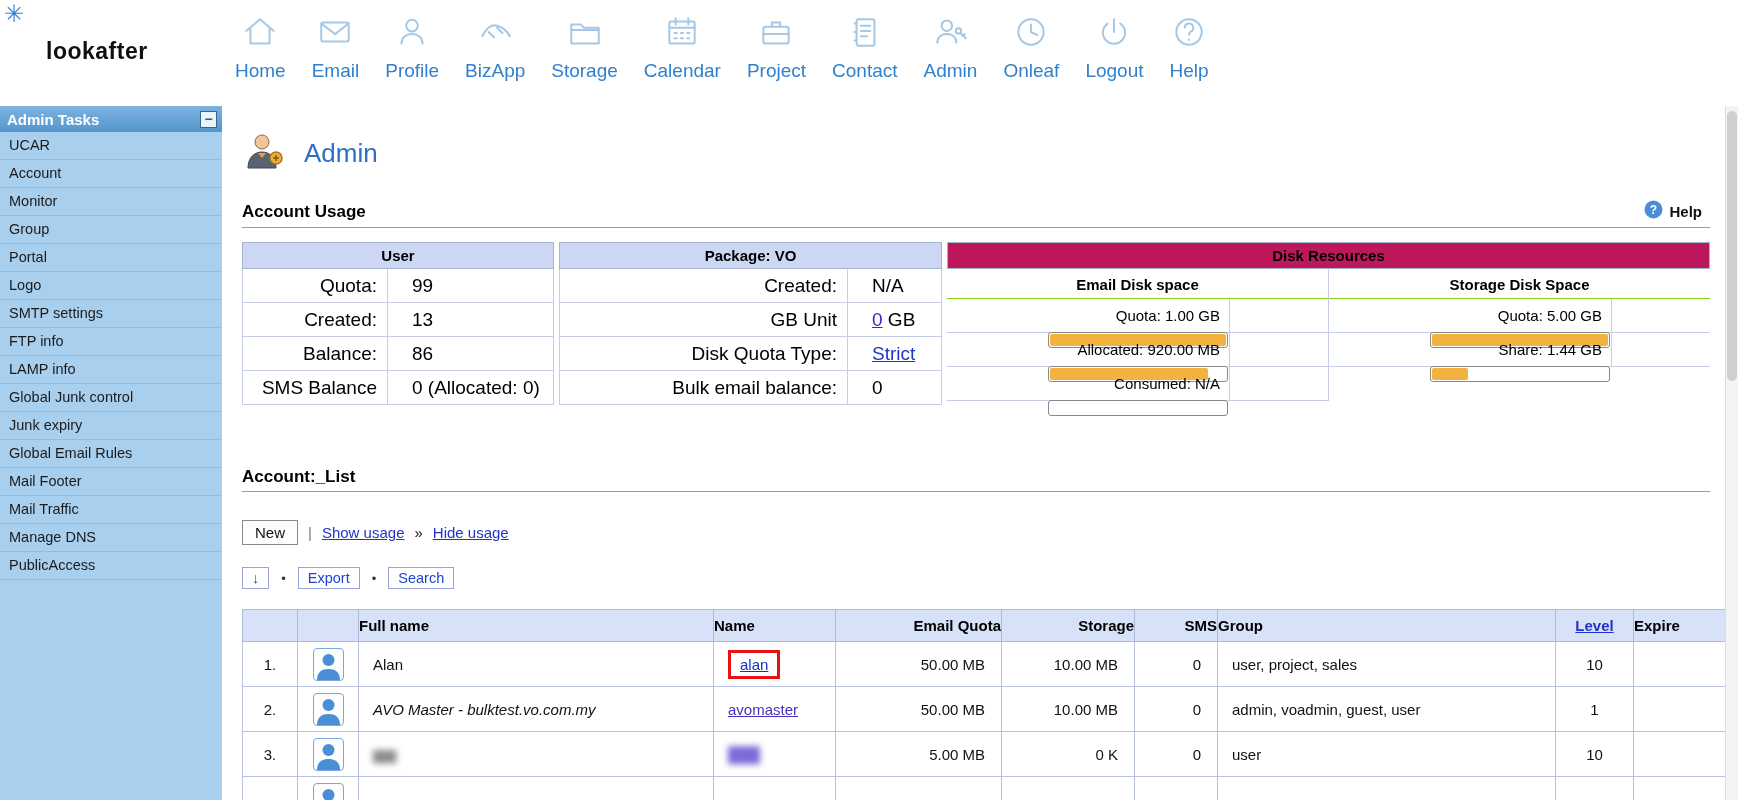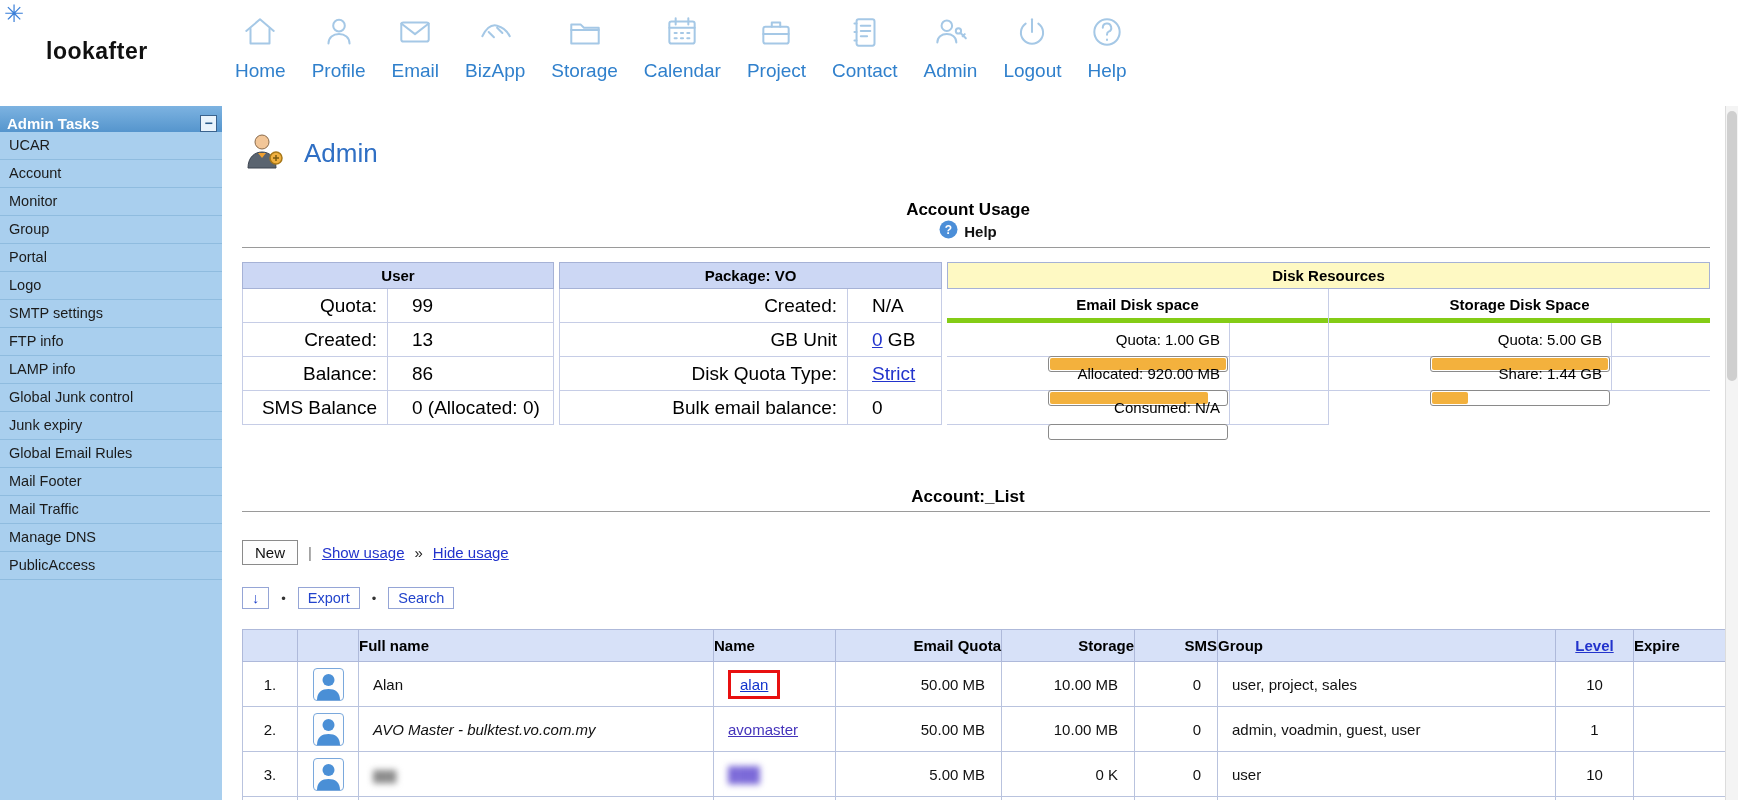--- a/index.html
+++ b/index.html
@@ -11,52 +11,52 @@
   .logo-area { width: 222px; position: relative; flex: 0 0 auto; }
   .star { position: absolute; left: 4px; top: 0px; font-size: 24px; color: #3a7fd8; }
   .logo { position: absolute; left: 46px; top: 38px; font-size: 23px; font-weight: 800; color: #101010; letter-spacing: .5px; }
   .nav { display: flex; padding-top: 13px; }
   .nav-item { display: flex; flex-direction: column; align-items: center; padding: 0 13px; cursor: pointer; }
   .nav-item svg { width: 38px; height: 38px; stroke: #a5c8e6; fill: none; stroke-width: 1.9; stroke-linecap: round; stroke-linejoin: round; }
   .nav-label { color: #3080cc; font-size: 19px; margin-top: 5px; }
 
   
   .sidebar { position: absolute; left: 0; top: 106px; width: 222px; height: 694px; background: #a9cfee; }
-  .sb-header { height: 26px; background: linear-gradient(#7db3e1, #5595cd); color: #fff; font-weight: bold; font-size: 15px; display: flex; align-items: flex-end; justify-content: space-between; padding: 0 5px 0 7px; }
+  .sb-header { height: 26px; background: linear-gradient(#7db3e1, #5595cd); color: #fff; font-weight: bold; font-size: 15px; display: flex; align-items: center; justify-content: space-between; padding: 0 5px 0 7px; }
   .collapse-box { width: 17px; height: 17px; background: #eaf4fc; border: 1px solid #3a638e; color: #2a5b8a; font-size: 14px; line-height: 15px; text-align: center; cursor: pointer; }
   .sb-item { height: 28px; line-height: 27px; padding-left: 9px; font-size: 14.5px; color: #1b1b1b; border-bottom: 1px solid #8fbcdf; cursor: pointer; }
 
   
   .main { position: absolute; left: 222px; top: 106px; width: 1490px; height: 694px; padding-left: 6px; }
   .page-title { display: flex; align-items: center; gap: 16px; margin: 22px 0 0 14px; height: 50px; }
   .page-title-text { color: #2f6fc4; font-size: 26px; }
 
-  .section-head { display: flex; justify-content: space-between; align-items: center; margin: 22px 18px 0 14px; flex-direction: column; }
+  .section-head { display: flex; justify-content: space-between; align-items: center; margin: 22px 10px 0 14px; }
   .section-head.second { margin-top: 62px; }
   .section-title { font-weight: bold; font-size: 17px; color: #000; }
   .help-link { display: flex; align-items: center; gap: 6px; cursor: pointer; }
   .help-label { font-weight: bold; font-size: 15px; color: #111; }
   .rule { border: none; border-top: 1px solid #9a9a9a; margin: 4px 2px 0 14px; }
 
   
   .usage { display: flex; gap: 5px; margin: 14px 2px 0 14px; }
   table.ug { border-collapse: collapse; }
   table.ug th { background: #ccd7f4; border: 1px solid #a6b2d6; font-size: 15px; font-weight: bold; padding: 4px 0; text-align: center; }
   table.ug td { border: 1px solid #c6cde6; background: #fff; font-size: 19px; height: 34px; }
   td.lbl { text-align: right; padding-right: 10px; }
   td.val { text-align: left; padding-left: 24px; }
   .u-user .lbl { width: 145px; } .u-user .val { width: 166px; }
   .u-pkg .lbl { width: 288px; } .u-pkg .val { width: 94px; }
 
   .disk-group { flex: 1; }
-  .dg-header { background: #fef9c3; border: 1px solid #a6b2d6; font-size: 15px; font-weight: bold; text-align: center; padding: 4px 0; }
+  .dg-header { background: #be185d; border: 1px solid #a6b2d6; font-size: 15px; font-weight: bold; text-align: center; padding: 4px 0; }
   .dg-body { display: flex; }
   .dg-half { flex: 1; border-left: 1px solid #c6cde6; }
   .dg-half:first-child { border-left: none; }
-  .dg-subhead { font-weight: bold; font-size: 15px; text-align: center; padding: 7px 0 5px 0; background: #fff; border-bottom: 5px solid #84cc16; }
+  .dg-subhead { font-weight: bold; font-size: 15px; text-align: center; padding: 7px 0 5px 0; background: #fff; border-bottom: 1px solid #84cc16; }
   .drow { display: flex; border-bottom: 1px solid #c6cde6; height: 34px; align-items: center; flex-direction: column; }
   .dlabel { width: 185px; text-align: right; font-size: 15px; padding-right: 9px; border-right: 1px solid #c6cde6; line-height: 33px; height: 100%; }
   .dbarcell { flex: 1; display: flex; align-items: center; padding: 0 12px; height: 100%; }
   .track { width: 180px; height: 16px; border: 1px solid #8a8a8a; border-radius: 3px; background: #fff; padding: 1px; }
   .fill { height: 100%; background: #f3b13d; border-radius: 2px; }
 
   
   .toolbar1 { display: flex; align-items: center; gap: 10px; margin: 28px 0 0 14px; font-size: 15px; }
   .btn-new { border: 1px solid #8a8a8a; background: #fdfdfd; padding: 3px 12px; font-size: 15px; color: #111; cursor: pointer; }
   .sep { color: #777; }
@@ -99,31 +99,31 @@
 
       <div class="nav-item">
         <span><svg viewBox="0 0 36 36">
               <path d="M5 17 L18 6 L31 17"></path>
               <path d="M9 15 V29 H27 V15"></path>
             </svg></span>
         <span class="nav-label">Home</span>
       </div>
       <div class="nav-item">
         <span><svg viewBox="0 0 36 36">
+              <rect x="5" y="9" width="26" height="18" rx="2"></rect>
+              <path d="M5 10 L18 20 L31 10"></path>
+            </svg></span>
+        <span class="nav-label">Email</span>
+      </div>
+      <div class="nav-item">
+        <span><svg viewBox="0 0 36 36">
               <circle cx="18" cy="12" r="5.5"></circle>
               <path d="M8 29 c0-6 4.5-9 10-9 s10 3 10 9"></path>
             </svg></span>
         <span class="nav-label">Profile</span>
-      </div>
-      <div class="nav-item">
-        <span><svg viewBox="0 0 36 36">
-              <rect x="5" y="9" width="26" height="18" rx="2"></rect>
-              <path d="M5 10 L18 20 L31 10"></path>
-            </svg></span>
-        <span class="nav-label">Email</span>
       </div>
       <div class="nav-item">
         <span><svg viewBox="0 0 36 36">
               <path d="M6 22 q6-12 14-10 q8 2 12 10"></path>
               <path d="M12 18 l5 5"></path>
               <path d="M20 14 l5 5"></path>
             </svg></span>
         <span class="nav-label">BizApp</span>
       </div>
       <div class="nav-item">
@@ -158,20 +158,27 @@
         <span class="nav-label">Contact</span>
       </div>
       <div class="nav-item">
         <span><svg viewBox="0 0 36 36">
               <circle cx="15" cy="12" r="5"></circle>
               <path d="M6 28 c0-5 4-8 9-8 s9 3 9 8"></path>
               <circle cx="26" cy="17" r="2.5"></circle>
               <path d="M28 19 l5 5 M30 22 l2-2"></path>
             </svg></span>
         <span class="nav-label">Admin</span>
+      </div>
+      <div class="nav-item">
+        <span><svg viewBox="0 0 36 36">
+              <circle cx="18" cy="18" r="12"></circle>
+              <path d="M18 18 V11 M18 18 L24 21"></path>
+            </svg></span>
+        <span class="nav-label">Onleaf</span>
       </div>
       <div class="nav-item">
         <span><svg viewBox="0 0 36 36">
               <path d="M12 10 a10.5 10.5 0 1 0 12 0"></path>
               <path d="M18 6 v12"></path>
             </svg></span>
         <span class="nav-label">Logout</span>
       </div>
       <div class="nav-item">
         <span><svg viewBox="0 0 36 36">

